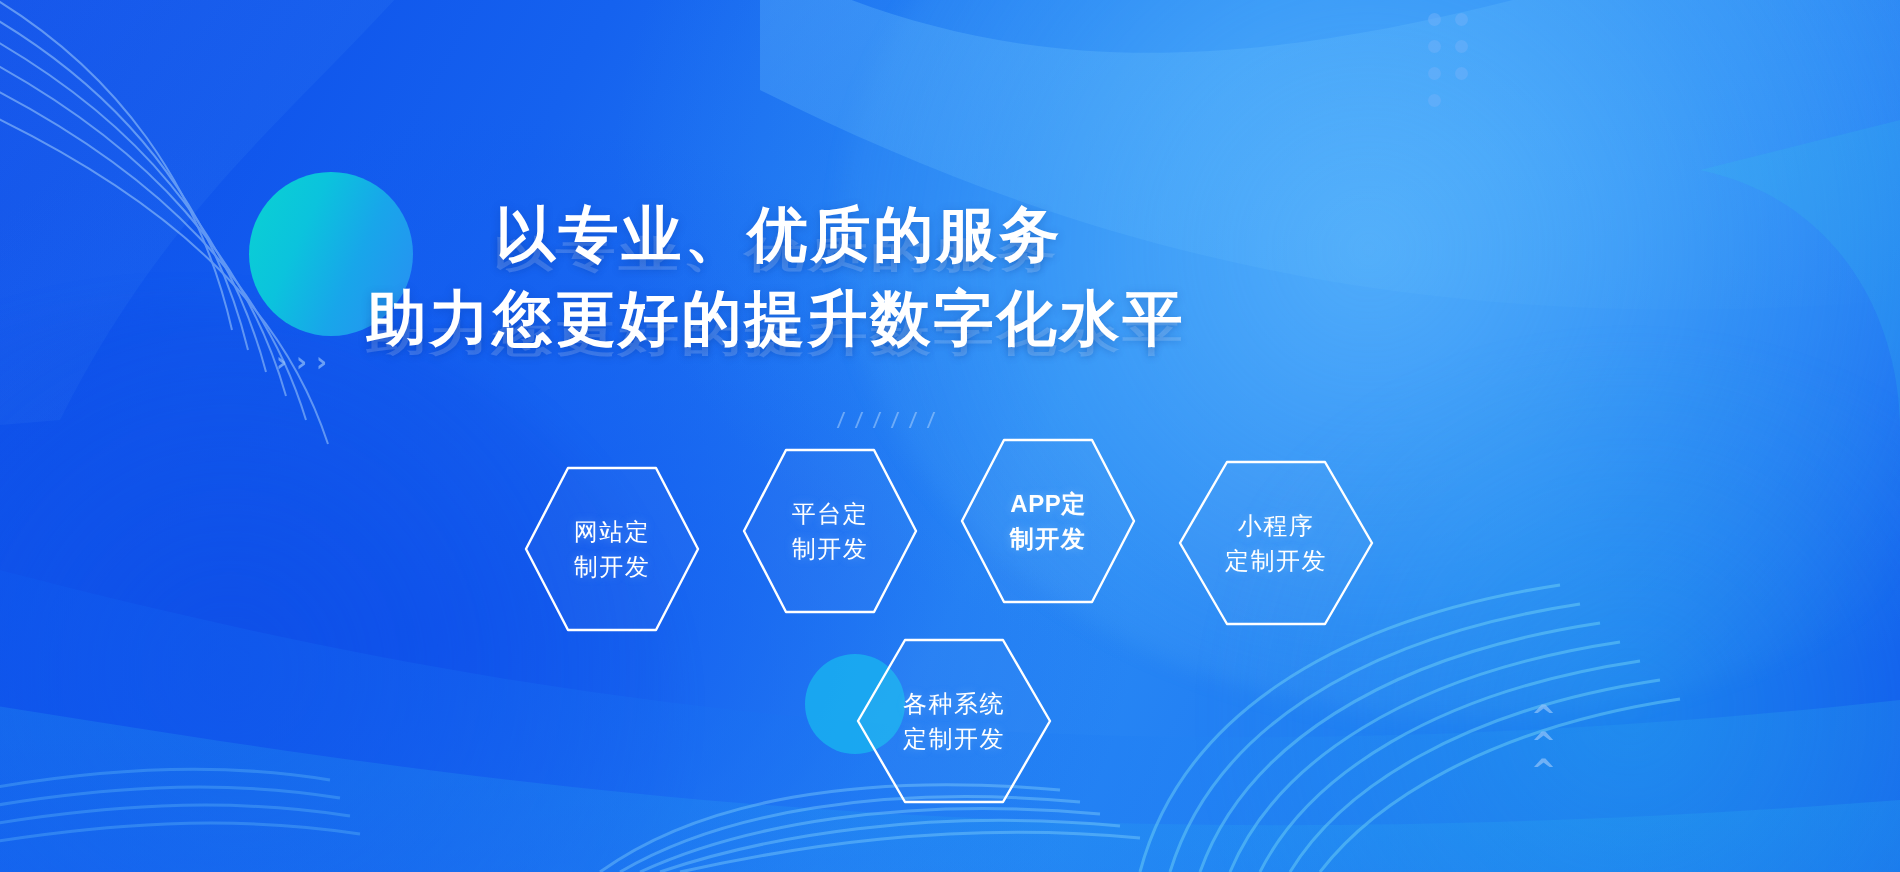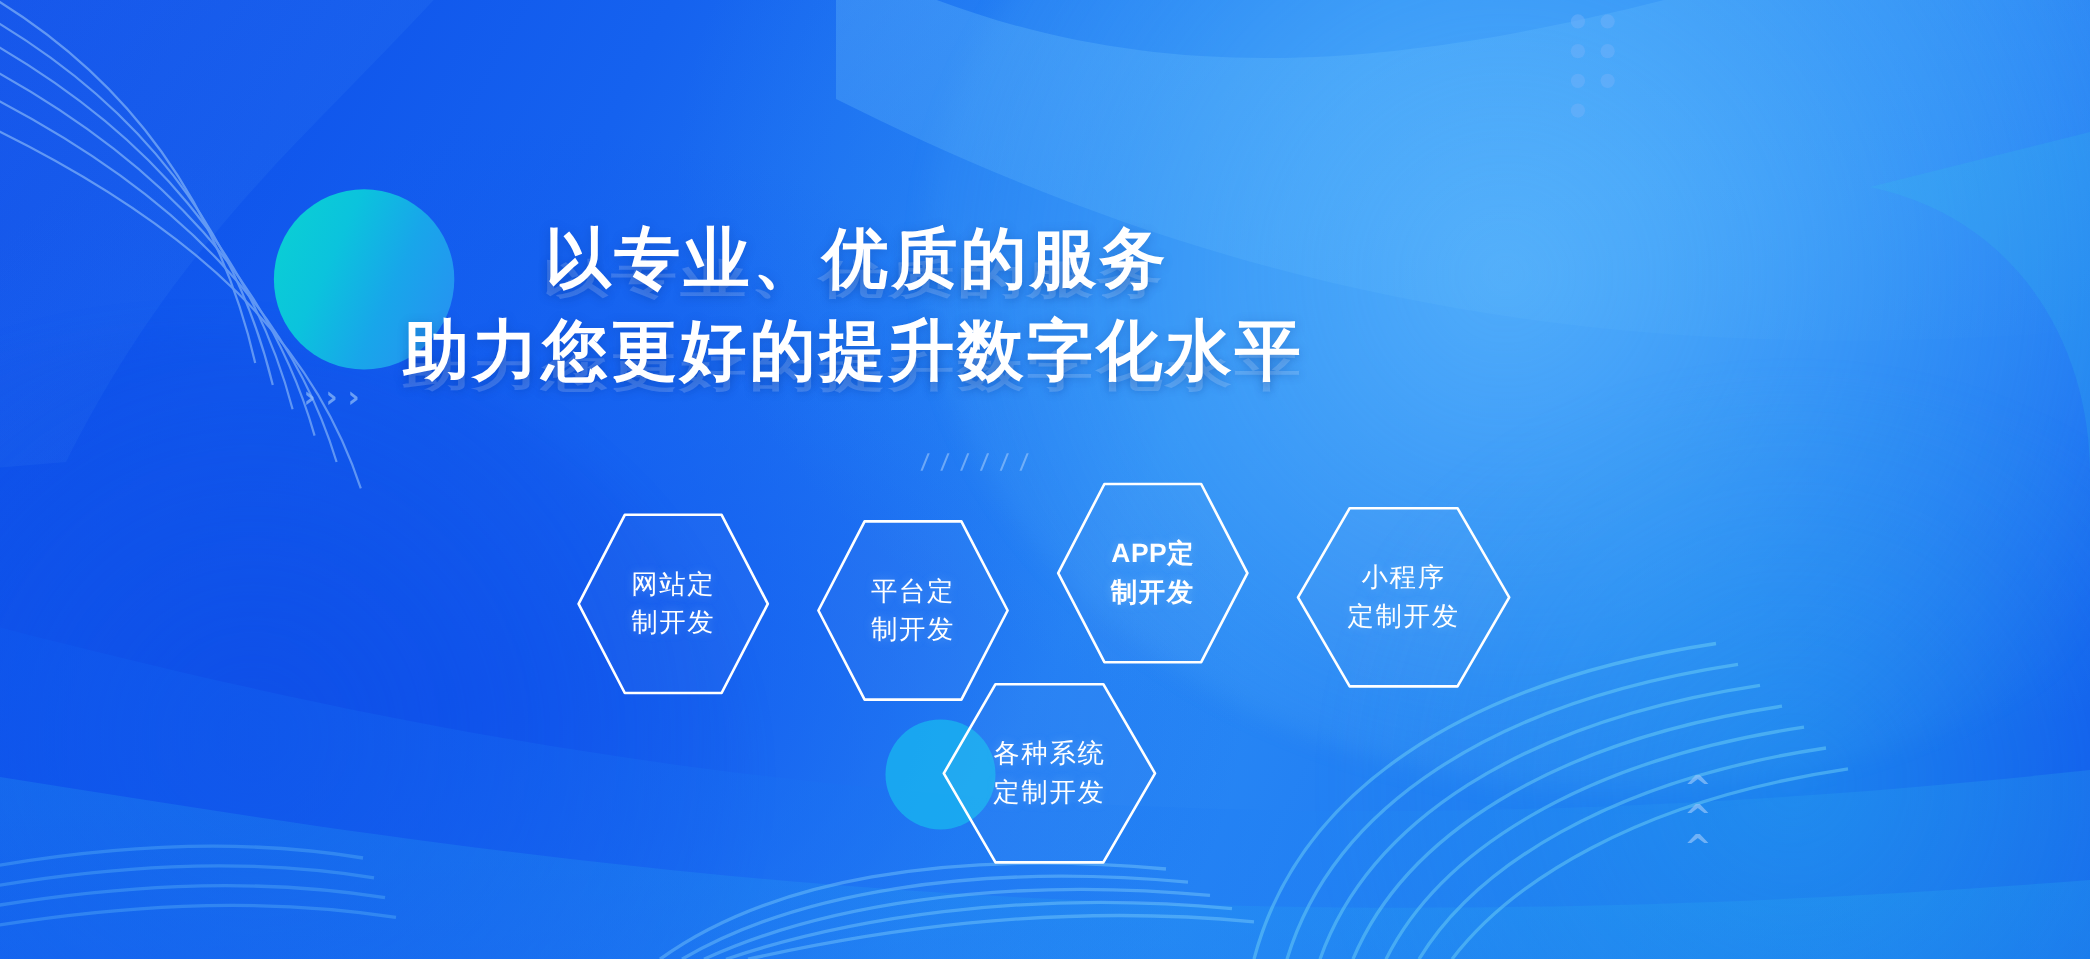--- a/index.html
+++ b/index.html
@@ -277,21 +277,21 @@
     <div class="hex" style="left:524px; top:464px;">
       <svg viewBox="0 0 176 170">
           <polygon points="44,4 132,4 174,85 132,166 44,166 2,85" fill="rgba(255,255,255,0.03)" stroke="#ffffff" stroke-width="2.4" stroke-linejoin="round"></polygon>
         </svg>
       <div class="label">
         <span>网站定</span>
         <span>制开发</span>
       </div>
     </div>
 
-    <div class="hex" style="left:742px; top:470px;">
+    <div class="hex" style="left:742px; top:446px;">
       <svg viewBox="0 0 176 170">
           <polygon points="44,4 132,4 174,85 132,166 44,166 2,85" fill="rgba(255,255,255,0.03)" stroke="#ffffff" stroke-width="2.4" stroke-linejoin="round"></polygon>
         </svg>
       <div class="label">
         <span>平台定</span>
         <span>制开发</span>
       </div>
     </div>
 
     <div class="hex" style="left:960px; top:436px;font-weight:bold;">
@@ -308,21 +308,21 @@
       <svg viewBox="0 0 196 170" style="width:196px;">
           <polygon points="49,4 147,4 194,85 147,166 49,166 2,85" fill="rgba(255,255,255,0.03)" stroke="#ffffff" stroke-width="2.4" stroke-linejoin="round"></polygon>
         </svg>
       <div class="label">
         <span>小程序</span>
         <span>定制开发</span>
       </div>
     </div>
 
 
-    <div class="hex" style="left:856px; top:618px; width:196px; height:170px;">
+    <div class="hex" style="left:856px; top:636px; width:196px; height:170px;">
       <svg viewBox="0 0 196 170" style="width:196px;">
           <polygon points="49,4 147,4 194,85 147,166 49,166 2,85" fill="rgba(255,255,255,0.03)" stroke="#ffffff" stroke-width="2.4" stroke-linejoin="round"></polygon>
         </svg>
       <div class="label">
         <span>各种系统</span>
         <span>定制开发</span>
       </div>
     </div>
 
 

